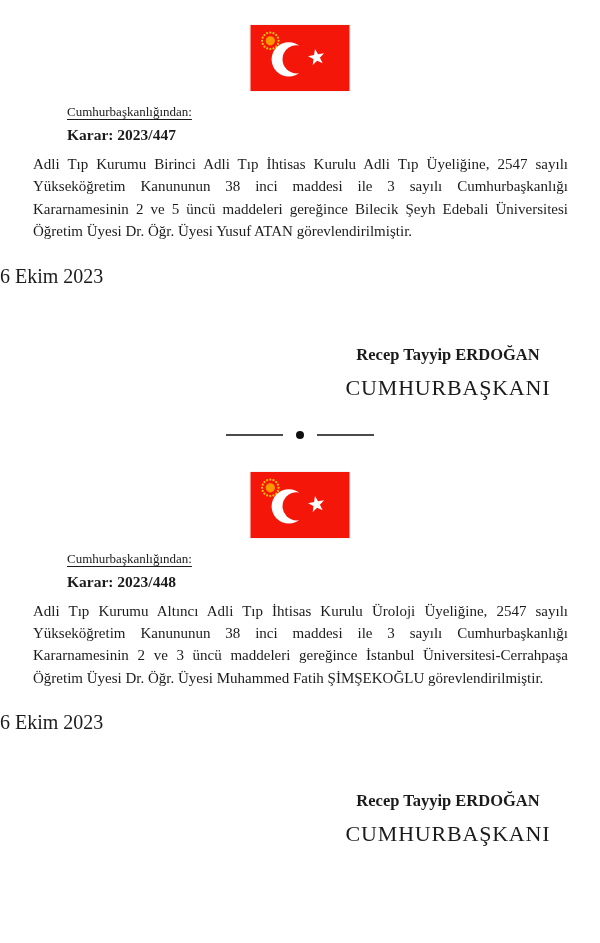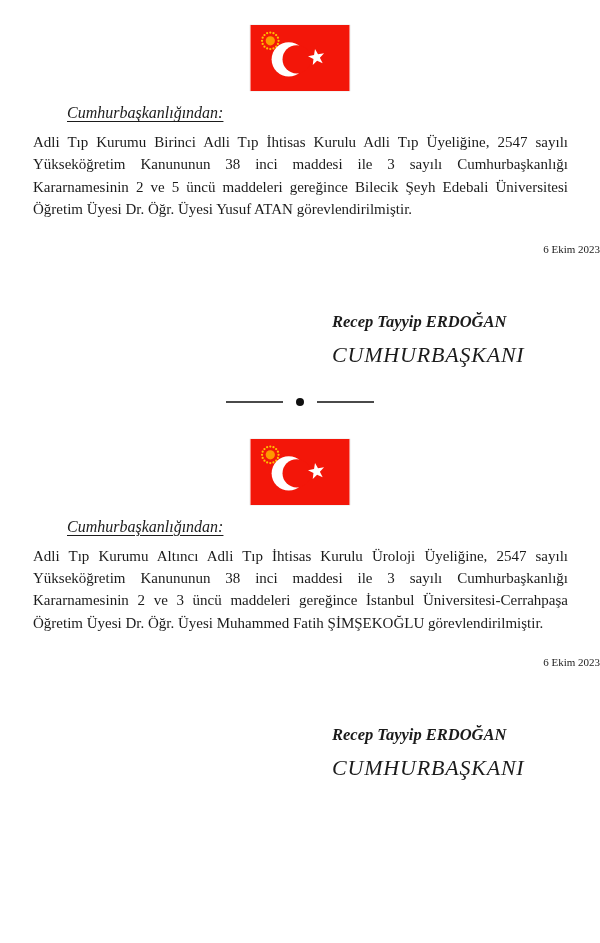--- a/index.html
+++ b/index.html
@@ -12,47 +12,46 @@
   }
   .sheet { position:relative; width:600px; height:943px; background:#fff; }
 
   .flag-row { display:flex; justify-content:center; }
   .flag-row.first { padding-top:25px; }
   .flag-row.second { padding-top:33px; }
   .flag { width:100px; height:66px; display:block; box-shadow:0 0 1px rgba(0,0,0,.25); }
 
   .issuer {
     margin:13px 0 0 67px;
-    font-size:16px;
+    font-size:13px;
     font-weight:400;
     text-decoration:underline;
     text-underline-offset:3px;
-    font-style:italic;
   }
   .karar {
     margin:6px 0 0 67px;
     font-size:15.5px;
     font-weight:700;
   }
   .body-text {
     margin:9px 32px 0 33px;
     font-size:15px;
     line-height:22.4px;
     text-align:justify;
     text-justify:inter-word;
   }
   .date-line {
     margin-top:22px;
-    text-align:right;
-    font-size:11px;
+    text-align:left;
+    font-size:20px;
   }
   .sig-block {
     width:232px;
     margin:57px 36px 0 auto;
-    font-style:italic;
+    text-align:center;
   }
   .sig-name { font-size:16.5px; font-weight:700; white-space:nowrap; }
   .sig-title { margin-top:10px; font-size:22px; letter-spacing:0.8px; white-space:nowrap; }
 
   .separator {
     margin-top:30px;
     display:flex;
     align-items:center;
     justify-content:center;
     gap:13px;
@@ -88,20 +87,21 @@
             <circle cx="41.55" cy="19.22" r="1.7"></circle>
           <circle cx="30" cy="24" r="7" fill="#ff9800"></circle>
         </g>
         <circle cx="58" cy="52" r="26" fill="#ffffff"></circle>
         <circle cx="70" cy="52" r="21.5" fill="#f31609"></circle>
         <polygon transform="rotate(-82 100 49)" points="100,36 103.06,44.79 112.36,44.98 105,50.61 107.64,59.52 100,54.2 92.36,59.52 95,50.61 87.64,44.98 96.94,44.79" fill="#ffffff"></polygon>
       </svg>
     </div>
 
     <h2 class="issuer">Cumhurbaşkanlığından:</h2>
+    <p class="karar">Karar: 2023/447</p>
     <p class="body-text">Adli Tıp Kurumu Birinci Adli Tıp İhtisas Kurulu Adli Tıp Üyeliğine, 2547 sayılı Yükseköğretim Kanununun 38 inci maddesi ile 3 sayılı Cumhurbaşkanlığı Kararnamesinin 2 ve 5 üncü maddeleri gereğince Bilecik Şeyh Edebali Üniversitesi Öğretim Üyesi Dr. Öğr. Üyesi Yusuf ATAN görevlendirilmiştir.</p>
     <p class="date-line">6 Ekim 2023</p>
 
     <div class="sig-block">
       <p class="sig-name">Recep Tayyip ERDOĞAN</p>
       <p class="sig-title">CUMHURBAŞKANI</p>
     </div>
   </section>
 
   <div class="separator">
@@ -133,20 +133,21 @@
             <circle cx="41.55" cy="19.22" r="1.7"></circle>
           <circle cx="30" cy="24" r="7" fill="#ff9800"></circle>
         </g>
         <circle cx="58" cy="52" r="26" fill="#ffffff"></circle>
         <circle cx="70" cy="52" r="21.5" fill="#f31609"></circle>
         <polygon transform="rotate(-82 100 49)" points="100,36 103.06,44.79 112.36,44.98 105,50.61 107.64,59.52 100,54.2 92.36,59.52 95,50.61 87.64,44.98 96.94,44.79" fill="#ffffff"></polygon>
       </svg>
     </div>
 
     <h2 class="issuer">Cumhurbaşkanlığından:</h2>
+    <p class="karar">Karar: 2023/448</p>
     <p class="body-text">Adli Tıp Kurumu Altıncı Adli Tıp İhtisas Kurulu Üroloji Üyeliğine, 2547 sayılı Yükseköğretim Kanununun 38 inci maddesi ile 3 sayılı Cumhurbaşkanlığı Kararnamesinin 2 ve 3 üncü maddeleri gereğince İstanbul Üniversitesi-Cerrahpaşa Öğretim Üyesi Dr. Öğr. Üyesi Muhammed Fatih ŞİMŞEKOĞLU görevlendirilmiştir.</p>
     <p class="date-line">6 Ekim 2023</p>
 
     <div class="sig-block">
       <p class="sig-name">Recep Tayyip ERDOĞAN</p>
       <p class="sig-title">CUMHURBAŞKANI</p>
     </div>
   </section>
 
 </div>

